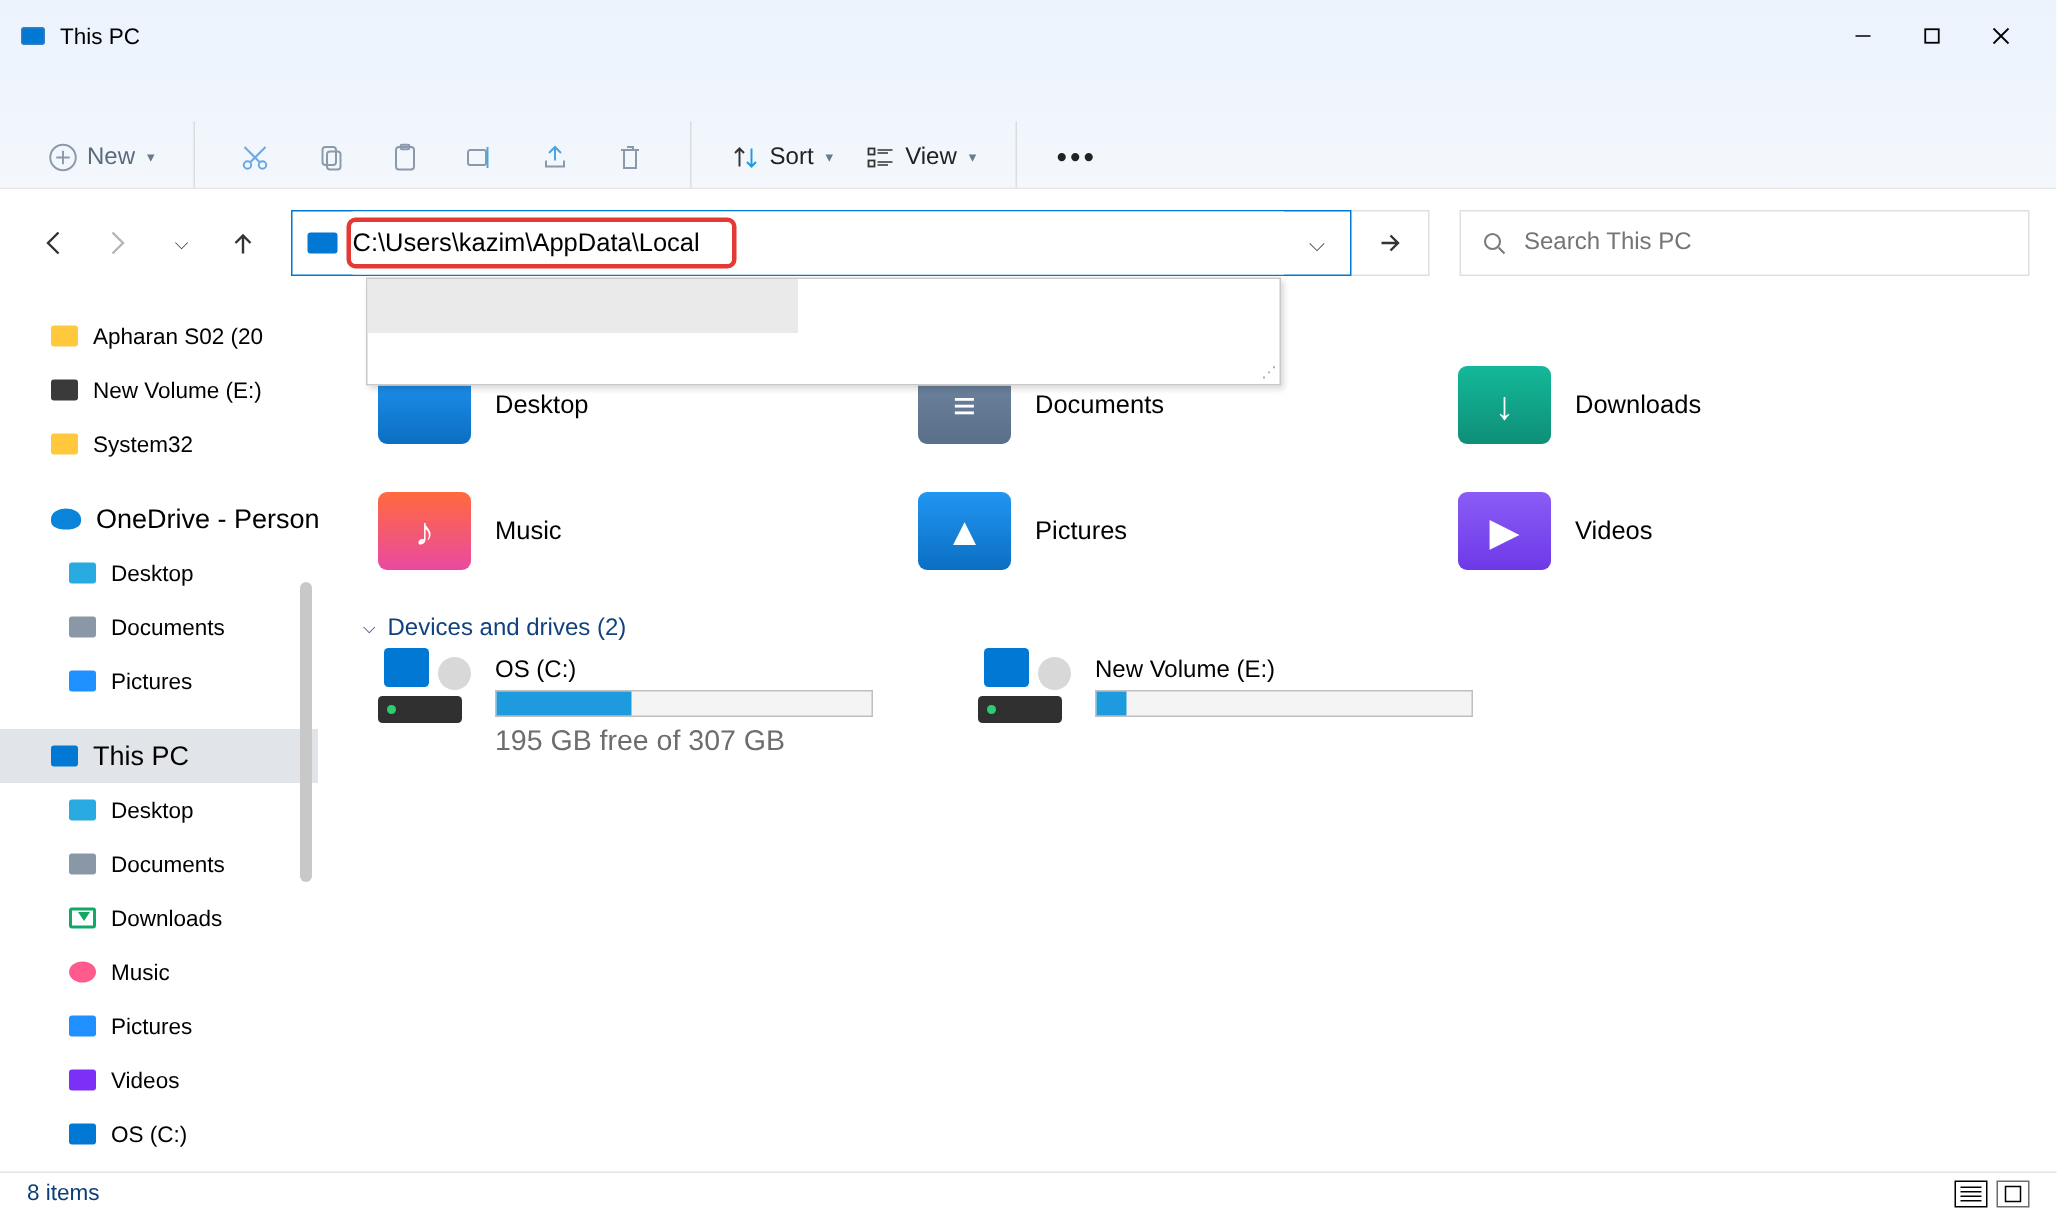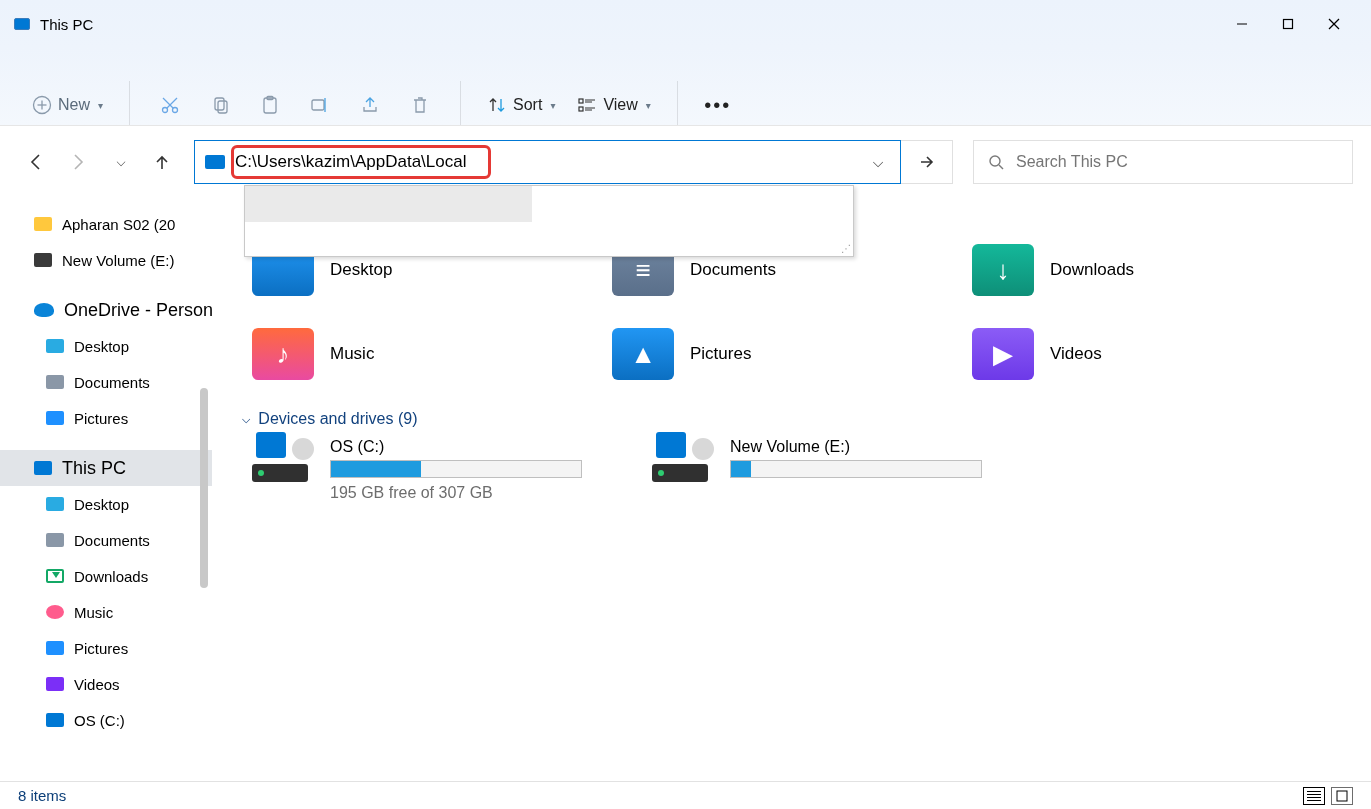--- a/index.html
+++ b/index.html
@@ -82,21 +82,21 @@
 .drive { width: 340px; display:flex; gap:16px;}
 .drive .dicon { width:62px; height:44px; position:relative;}
 .drive .dicon .base { position:absolute; bottom:0; left:0; width:56px; height:18px; background:#303030; border-radius:3px;}
 .drive .dicon .base::before{content:"";position:absolute;left:6px;top:6px;width:6px;height:6px;background:#2ecc71;border-radius:50%;}
 .drive .dicon .lockbg { position:absolute; top:-6px; left:4px; width:30px; height:26px; background:#0078d4; border-radius:3px;}
 .drive .dicon .lock { position:absolute; right:0px; top:0px; width:22px; height:22px; background:#d8d8d8; border-radius:50%;}
 .drive .info { flex:1; }
 .drive .dname { font-size:16px; margin-bottom:4px;}
 .drive .bar { width: 252px; height:18px; border:1px solid #bfbfbf; background:#f4f4f4; position:relative;}
 .drive .bar .fill { height:100%; background:#1e9bdf;}
-.drive .free { font-size:16px; color:#6d6d6d; margin-top:6px;}
+.drive .free { font-size:19px; color:#6d6d6d; margin-top:6px;}
 
 
 .status { position:absolute; bottom:0; left:0; right:0; height:28px; border-top:1px solid #e2e2e2; display:flex; align-items:center; padding:0 18px; font-size:15px; color:#0b3e78; background:#fff;}
 .status .spacer { flex:1;}
 .view-toggle { display:flex; gap:6px;}
 .vt { width:22px; height:18px; border:1px solid #6d6d6d; display:flex; align-items:center; justify-content:center; font-size:10px;}
 .vt.active{ border-color:#000;}
 .line4 { display:flex; flex-direction:column; gap:2px;}
 .line4 span{width:14px;height:1px;background:#000;}
 
@@ -255,20 +255,24 @@
 
   <div class="sidebar">
     <div class="tree-item lvl1">
         <span class="ticon folder"></span>
         <span>Apharan S02 (20</span>
       </div>
     <div class="tree-item lvl1">
         <span class="ticon hdd"></span>
         <span>New Volume (E:)</span>
       </div>
+    <div class="tree-item lvl1">
+        <span class="ticon folder"></span>
+        <span>System32</span>
+      </div>
 
     <div style="height:14px"></div>
     <div class="tree-item lvl0">
         <span class="ticon cloud"></span>
         <span>OneDrive - Person</span>
       </div>
     <div class="tree-item">
         <span class="ticon desktop"></span>
         <span>Desktop</span>
       </div>
@@ -343,21 +347,21 @@
           <div class="name">Pictures</div>
         </div>
       <div class="folder-tile">
           <div class="bigicon video">▶</div>
           <div class="name">Videos</div>
         </div>
     </div>
 
     <div class="section-hdr">
       <span class="chev2">⌵</span>
-      <span>Devices and drives (9)</span>
+      <span>Devices and drives (2)</span>
     </div>
 
     <div class="drives">
       <div class="drive">
         <div class="dicon">
             <div class="lockbg"></div>
             <div class="lock"></div>
             <div class="base"></div>
           </div>
         <div class="info">

